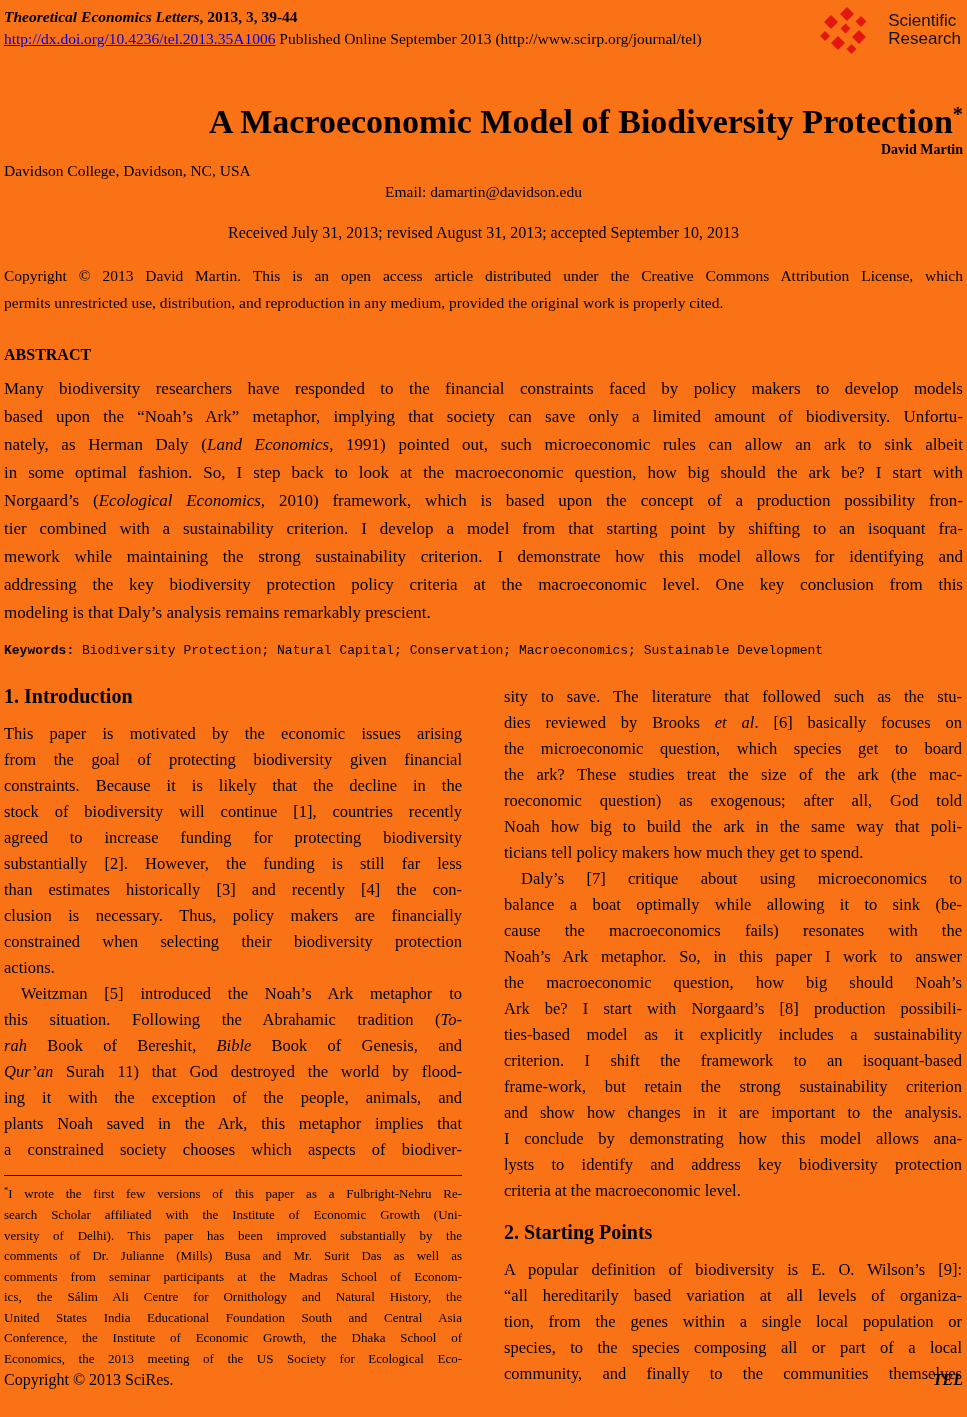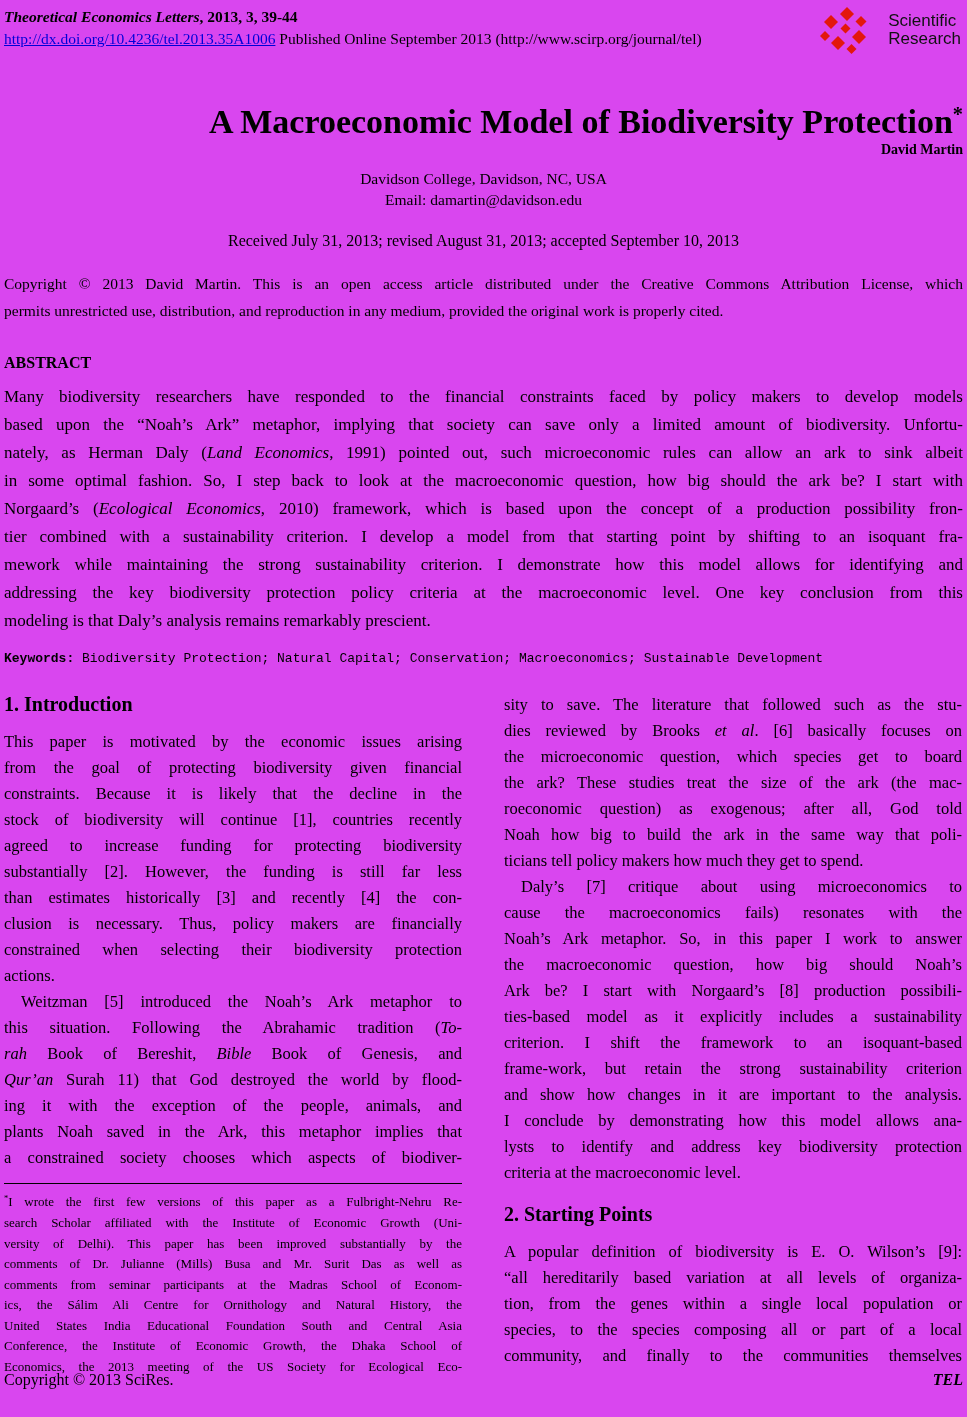--- a/index.html
+++ b/index.html
@@ -1,38 +1,38 @@
 <!DOCTYPE html>
 <html><head>
 <meta charset="utf-8">
 <style>
   html, body { margin: 0; padding: 0; background: #ffffff; }
   .page {
     position: relative;
     width: 967px;
     height: 1417px;
     margin: 0 auto;
-    background: #d946ef;
+    background: #f97316;
     color: #000000;
     font-family: "Liberation Serif", serif;
     box-sizing: border-box;
     padding: 6px 4px 0 4px;
     overflow: hidden;
   }
   
   .hdr { display: flex; justify-content: space-between; align-items: flex-start; }
   .hdr-left { font-size: 15.5px; line-height: 22px; }
   .hdr-left .doi { color: #0000d8; text-decoration: underline; }
   .logo { display: flex; align-items: center; gap: 16px; margin-right: 2px; }
   .logo-text { font-family: "Liberation Sans", sans-serif; font-size: 17px; line-height: 18px; color: #111; }
   
   .title { text-align: right; font-size: 34px; font-weight: bold; margin-top: 40px; line-height: 40px; }
   .title .sup { font-size: 60%; vertical-align: super; }
   .author-name { text-align: right; font-size: 14px; font-weight: bold; }
-  .author-affil { text-align: center; font-size: 15.5px; margin-top: 12px; }
+  .author-affil { text-align: left; font-size: 15.5px; margin-top: 4px; }
   .author-email { text-align: center; font-size: 15.5px; margin-top: 3px; }
   .dates { text-align: center; font-size: 16px; margin-top: 23px; }
   .copynote { margin-top: 20px; font-size: 15.5px; line-height: 27px; }
   
   .abs-head { font-size: 16px; font-weight: bold; margin-top: 30px; }
   .abs-body { margin-top: 11px; font-size: 17px; line-height: 28px; }
   .kw-line { margin-top: 16px; font-size: 13px; font-family: Liberation Mono, monospace; }
   
   .cols { display: flex; gap: 42px; margin-top: 26px; }
   .col { flex: 0 0 458px; width: 458px; font-size: 16.5px; line-height: 26px; }
@@ -156,20 +156,21 @@
           <div class="jline">sity to save. The literature that followed such as the stu-</div>
           <div class="jline"><span>dies reviewed by Brooks </span><span class="it">et al</span><span>. [6] basically focuses on</span></div>
           <div class="jline">the microeconomic question, which species get to board</div>
           <div class="jline">the ark? These studies treat the size of the ark (the mac-</div>
           <div class="jline">roeconomic question) as exogenous; after all, God told</div>
           <div class="jline">Noah how big to build the ark in the same way that poli-</div>
           <div class="jline last">ticians tell policy makers how much they get to spend.</div>
         </div>
       <div>
           <div class="jline indent">Daly’s [7] critique about using microeconomics to</div>
+          <div class="jline">balance a boat optimally while allowing it to sink (be-</div>
           <div class="jline">cause the macroeconomics fails) resonates with the</div>
           <div class="jline">Noah’s Ark metaphor. So, in this paper I work to answer</div>
           <div class="jline">the macroeconomic question, how big should Noah’s</div>
           <div class="jline">Ark be? I start with Norgaard’s [8] production possibili-</div>
           <div class="jline">ties-based model as it explicitly includes a sustainability</div>
           <div class="jline">criterion. I shift the framework to an isoquant-based</div>
           <div class="jline">frame-work, but retain the strong sustainability criterion</div>
           <div class="jline">and show how changes in it are important to the analysis.</div>
           <div class="jline">I conclude by demonstrating how this model allows ana-</div>
           <div class="jline">lysts to identify and address key biodiversity protection</div>

